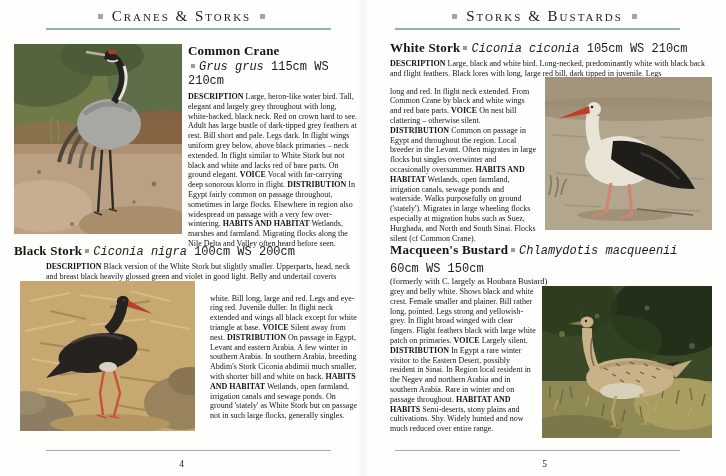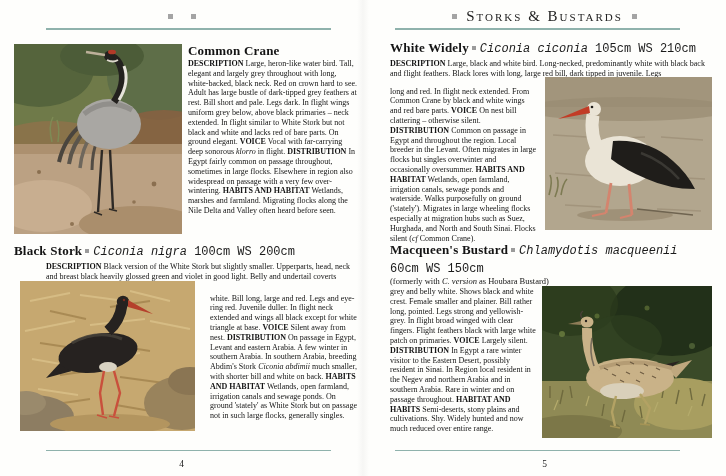--- a/index.html
+++ b/index.html
@@ -26,21 +26,21 @@
   .sec-bstork  { top:241px; left:14px; width:344px; }
   .sec-wstork  { top:38px;  left:27px; width:322px; }
   .sec-bustard { top:240px; left:27px; width:322px; }
 
   .title { font-size:13px; font-weight:bold; color:#141414; display:inline; letter-spacing:.2px; }
   .subline, .head-sub { font-size:12px; color:#1b1b1b;font-family:Liberation Mono, monospace; }
   .sci { font-style:italic; }
   .sq { display:inline-block; width:4px; height:4px; background:#9b9b9b; margin:0 4px 1px 3px; vertical-align:middle; }
   .body, .lead, .rest, .formerly { font-size:8px; line-height:9.8px; color:#141414; }
   .b { font-weight:bold; }
-  .i { font-style:italic; }
+  .i { }
 
   .photo { position:absolute; overflow:hidden; }
   .photo svg { display:block; width:100%; height:100%; }
   .photo-crane   { top:3px; left:0; width:168px; height:190px; }
   .crane-text    { margin-left:174px; }
   .crane-text .subline { margin:1px 0 4px; }
 
   .bstork-head   { }
   .bstork-lead   { margin-left:32px; margin-top:3px; }
   .photo-bstork  { top:40px; left:6px; width:175px; height:150px; }
@@ -55,21 +55,21 @@
   .bustard-lead  { margin-top:2px; }
   .photo-bustard { top:46px; right:0; width:170px; height:152px; }
   .bustard-rest  { margin-right:176px; margin-top:1px; }
 </style>
 </head>
 <body>
 
 <div class="spread">
 
   <div class="page page-left">
-    <div class="running-head"><span class="hsq"></span><span class="hsq"></span></div>
+    <div class="running-head"><span class="hsq"></span><span>Cranes &amp; Storks</span><span class="hsq"></span></div>
     <div class="rule rule-top"></div>
 
     <section class="sec sec-crane">
       <figure class="photo photo-crane">
         <svg viewBox="0 0 168 190" preserveAspectRatio="none">
           <rect width="168" height="110" fill="#6f7a49"></rect>
           <ellipse cx="25" cy="25" rx="55" ry="38" fill="#55643c"></ellipse>
           <ellipse cx="145" cy="32" rx="52" ry="44" fill="#5e6e48"></ellipse>
           <ellipse cx="88" cy="12" rx="42" ry="20" fill="#4c5c38"></ellipse>
           <ellipse cx="150" cy="86" rx="45" ry="20" fill="#8b5f41" opacity=".8"></ellipse>
@@ -94,20 +94,23 @@
           <path d="M100 58 Q112 40 107 24 Q105 15 97 12" stroke="#23211e" stroke-width="7" fill="none"></path>
           <path d="M105 56 Q116 38 110 22" stroke="#e6e3da" stroke-width="3" fill="none"></path>
           <circle cx="95" cy="12" r="5" fill="#23211e"></circle>
           <ellipse cx="98" cy="8" rx="4" ry="2.3" fill="#b23a28"></ellipse>
           <path d="M91 11 L72 8" stroke="#bdb09a" stroke-width="2.4"></path>
           <path d="M93 16 q6 3 11 0" stroke="#ddd8cc" stroke-width="1.8" fill="none"></path>
         </svg>
       </figure>
       <div class="sec-text crane-text">
         <h2 class="title">Common Crane</h2>
+        <div class="subline">
+          <span class="sq"></span><span class="sci">Grus grus</span> <span>115cm WS 210cm</span>
+        </div>
         <div class="body"><span class="b">DESCRIPTION </span><span>Large, heron-like water bird. Tall, elegant and largely grey throughout with long, white-backed, black neck. Red on crown hard to see. Adult has large bustle of dark-tipped grey feathers at rest. Bill short and pale. Legs dark. In flight wings uniform grey below, above black primaries – neck extended. In flight similar to White Stork but not black and white and lacks red of bare parts. On ground elegant. </span><span class="b">VOICE </span><span>Vocal with far-carrying deep sonorous </span><span class="i">klorro</span><span> in flight. </span><span class="b">DISTRIBUTION </span><span>In Egypt fairly common on passage throughout, sometimes in large flocks. Elsewhere in region also widespread on passage with a very few over-wintering. </span><span class="b">HABITS AND HABITAT </span><span>Wetlands, marshes and farmland. Migrating flocks along the Nile Delta and Valley often heard before seen.</span></div>
       </div>
     </section>
 
     <section class="sec sec-bstork">
       <div class="bstork-head">
         <h2 class="title">Black Stork</h2><span class="head-sub"><span class="sq"></span><span class="sci">Ciconia nigra</span> <span>100cm WS 200cm</span></span>
       </div>
       <div class="lead bstork-lead"><span class="b">DESCRIPTION </span><span>Black version of the White Stork but slightly smaller. Upperparts, head, neck and breast black heavily glossed green and violet in good light. Belly and undertail coverts</span></div>
       <figure class="photo photo-bstork">
@@ -138,21 +141,21 @@
     <div class="rule rule-bottom"></div>
     <div class="page-number">4</div>
   </div>
 
   <div class="page page-right">
     <div class="running-head"><span class="hsq"></span><span>Storks &amp; Bustards</span><span class="hsq"></span></div>
     <div class="rule rule-top"></div>
 
     <section class="sec sec-wstork">
       <div>
-        <h2 class="title">White Widely</h2><span class="head-sub"><span class="sq"></span><span class="sci">Ciconia ciconia</span> <span>105cm WS 210cm</span></span>
+        <h2 class="title">White Stork</h2><span class="head-sub"><span class="sq"></span><span class="sci">Ciconia ciconia</span> <span>105cm WS 210cm</span></span>
       </div>
       <div class="lead wstork-lead"><span class="b">DESCRIPTION </span><span>Large, black and white bird. Long-necked, predominantly white with black back and flight feathers. Black lores with long, large red bill, dark tipped in juvenile. Legs</span></div>
       <figure class="photo photo-wstork">
         <svg viewBox="0 0 167 153" preserveAspectRatio="none">
           <rect width="167" height="153" fill="#b2a68e"></rect>
           <rect width="167" height="30" fill="#a2957c"></rect>
           <ellipse cx="84" cy="32" rx="105" ry="12" fill="#998b72" opacity=".7"></ellipse>
           <path d="M8 58 l34 2 M60 62 l40 -2 M116 60 l42 3 M10 96 l38 3 M120 100 l40 2 M20 128 l36 2 M112 132 l44 2" stroke="#9d9078" stroke-width="1.6" fill="none" opacity=".8"></path>
           <path d="M4 118 q4 -14 1 -20 M10 120 q5 -12 2 -20 M16 118 q2 -12 6 -16" stroke="#7d7a52" stroke-width="1.6" fill="none"></path>
           <ellipse cx="80" cy="138" rx="48" ry="6" fill="#8f8066" opacity=".55"></ellipse>
@@ -168,21 +171,21 @@
           <path d="M61 136 l-14 3 M87 138 l-12 3" stroke="#d4846e" stroke-width="2" fill="none"></path>
         </svg>
       </figure>
       <div class="rest wstork-rest"><span>long and red. In flight neck extended. From Common Crane by black and white wings and red bare parts. </span><span class="b">VOICE </span><span>On nest bill clattering – otherwise silent. </span><span class="b">DISTRIBUTION </span><span>Common on passage in Egypt and throughout the region. Local breeder in the Levant. Often migrates in large flocks but singles overwinter and occasionally oversummer. </span><span class="b">HABITS AND HABITAT </span><span>Wetlands, open farmland, irrigation canals, sewage ponds and waterside. Walks purposefully on ground ('stately'). Migrates in large wheeling flocks especially at migration hubs such as Suez, Hurghada, and North and South Sinai. Flocks silent (</span><span class="i">cf</span><span> Common Crane).</span></div>
     </section>
 
     <section class="sec sec-bustard">
       <div class="bustard-head">
         <h2 class="title">Macqueen's Bustard</h2><span class="head-sub"><span class="sq"></span><span class="sci">Chlamydotis macqueenii</span> <span>60cm WS 150cm</span></span>
       </div>
-      <div class="formerly"><span>(formerly with </span><span class="i">C. version</span><span> as Houbara Bustard)</span></div>
+      <div class="formerly"><span>(formerly with </span><span class="i">C. largely</span><span> as Houbara Bustard)</span></div>
       <figure class="photo photo-bustard">
         <svg viewBox="0 0 170 152" preserveAspectRatio="none">
           <rect width="170" height="152" fill="#3a4a28"></rect>
           <ellipse cx="130" cy="28" rx="62" ry="42" fill="#1f2c16" opacity=".85"></ellipse>
           <ellipse cx="28" cy="18" rx="48" ry="32" fill="#2a3a1c" opacity=".8"></ellipse>
           <ellipse cx="80" cy="55" rx="40" ry="26" fill="#2e3e20" opacity=".7"></ellipse>
           <circle cx="20" cy="48" r="3" fill="#6d8040" opacity=".8"></circle>
             <circle cx="55" cy="30" r="2.5" fill="#5c7036" opacity=".8"></circle>
           <circle cx="150" cy="60" r="3" fill="#55683a" opacity=".8"></circle>
             <circle cx="105" cy="22" r="2.5" fill="#617438" opacity=".7"></circle>

